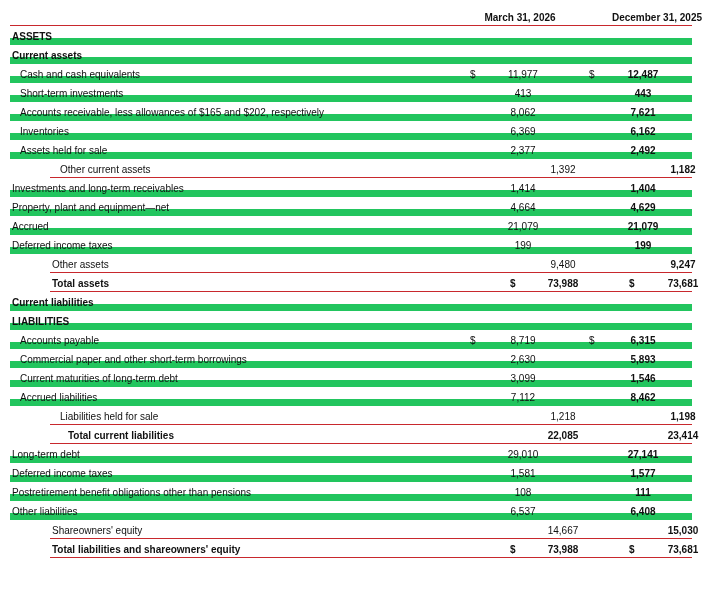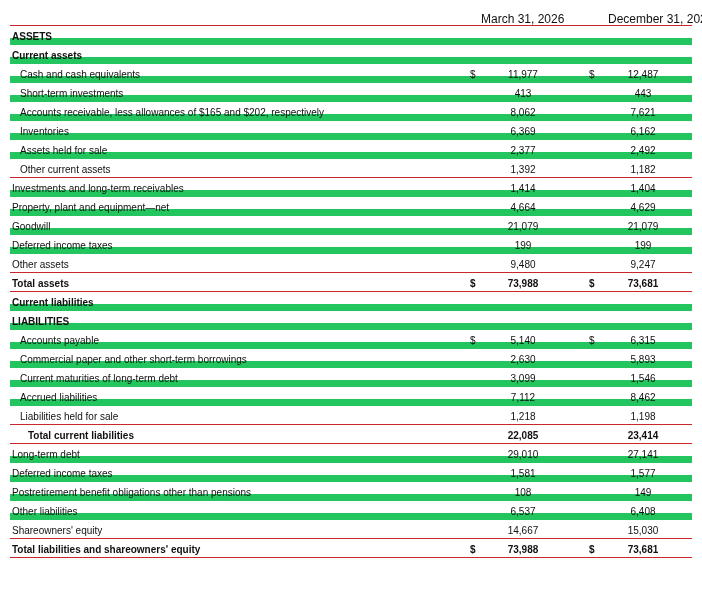--- a/index.html
+++ b/index.html
@@ -5,39 +5,39 @@
   html, body { margin: 0; padding: 0; background: #ffffff; }
   body {
     width: 702px; height: 611px; position: relative; overflow: hidden;
     font-family: "Liberation Sans", sans-serif; font-size: 10px; color: #111;
   }
   #sheet { position: absolute; left: 10px; top: 0; width: 682px; }
   .hdr {
     position: relative; height: 26px; border-bottom: 1.5px solid #c8282d; box-sizing: border-box;
   }
   .hdr .h1, .hdr .h2 {
-    position: absolute; top: 12px; font-weight: normal; font-size: 12px; white-space: nowrap;
+    position: absolute; top: 12px; font-weight: bold; font-size: 10px; white-space: nowrap;
   }
   .hdr .h1 { left: 471px; width: 78px; text-align: center; }
   .hdr .h2 { left: 598px; width: 98px; text-align: center; }
   .row {
     position: relative; height: 19px; box-sizing: border-box;
     border-bottom: 7px solid #22c55e;
   }
-  .row.redb { border-bottom: 1.5px solid #c8282d; }
+  .row.redb { border-bottom: 1.5px solid #c8282d; margin-left: 40px; }
   .row .lbl { position: absolute; top: 5px; left: 2px; white-space: nowrap; }
   .row.ind .lbl { left: 10px; }
   .row.ind2 .lbl { left: 18px; }
   .row.bold { font-weight: bold; }
   .row .d1, .row .d2 { position: absolute; top: 5px; }
   .row .d1 { left: 460px; }
   .row .d2 { left: 579px; }
   .row .v1, .row .v2 { position: absolute; top: 5px; text-align: center; width: 90px; }
   .row .v1 { left: 468px; }
-  .row .v2 { left: 588px; }
+  .row .v2 { left: 588px; font-weight: bold; }
 </style>
 </head>
 <body>
 
 <div id="sheet">
   <div class="hdr">
     <span class="h1">March 31, 2026</span>
     <span class="h2">December 31, 2025</span>
   </div>
   <div id="rows">
@@ -83,21 +83,21 @@
         <span class="lbl">Investments and long-term receivables</span>
         <span class="v1">1,414</span>
         <span class="v2">1,404</span>
       </div>
       <div class="row">
         <span class="lbl">Property, plant and equipment—net</span>
         <span class="v1">4,664</span>
         <span class="v2">4,629</span>
       </div>
       <div class="row">
-        <span class="lbl">Goodwill</span>
+        <span class="lbl">Accrued</span>
         <span class="v1">21,079</span>
         <span class="v2">21,079</span>
       </div>
       <div class="row">
         <span class="lbl">Deferred income taxes</span>
         <span class="v1">199</span>
         <span class="v2">199</span>
       </div>
       <div class="row redb">
         <span class="lbl">Other assets</span>
@@ -114,21 +114,21 @@
       <div class="row bold">
         <span class="lbl">Current liabilities</span>
       </div>
       <div class="row bold">
         <span class="lbl">LIABILITIES</span>
       </div>
       <div class="row ind">
         <span class="lbl">Accounts payable</span>
         <span class="d1">$</span>
         <span class="d2">$</span>
-        <span class="v1">5,140</span>
+        <span class="v1">8,719</span>
         <span class="v2">6,315</span>
       </div>
       <div class="row ind">
         <span class="lbl">Commercial paper and other short-term borrowings</span>
         <span class="v1">2,630</span>
         <span class="v2">5,893</span>
       </div>
       <div class="row ind">
         <span class="lbl">Current maturities of long-term debt</span>
         <span class="v1">3,099</span>
@@ -155,21 +155,21 @@
         <span class="v2">27,141</span>
       </div>
       <div class="row">
         <span class="lbl">Deferred income taxes</span>
         <span class="v1">1,581</span>
         <span class="v2">1,577</span>
       </div>
       <div class="row">
         <span class="lbl">Postretirement benefit obligations other than pensions</span>
         <span class="v1">108</span>
-        <span class="v2">149</span>
+        <span class="v2">111</span>
       </div>
       <div class="row">
         <span class="lbl">Other liabilities</span>
         <span class="v1">6,537</span>
         <span class="v2">6,408</span>
       </div>
       <div class="row redb">
         <span class="lbl">Shareowners' equity</span>
         <span class="v1">14,667</span>
         <span class="v2">15,030</span>

